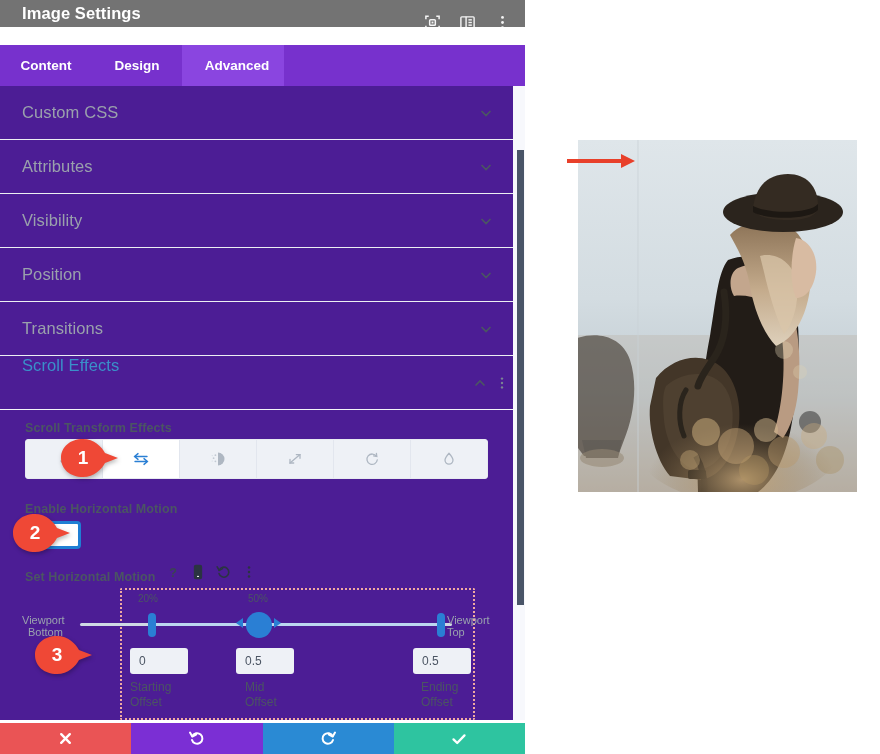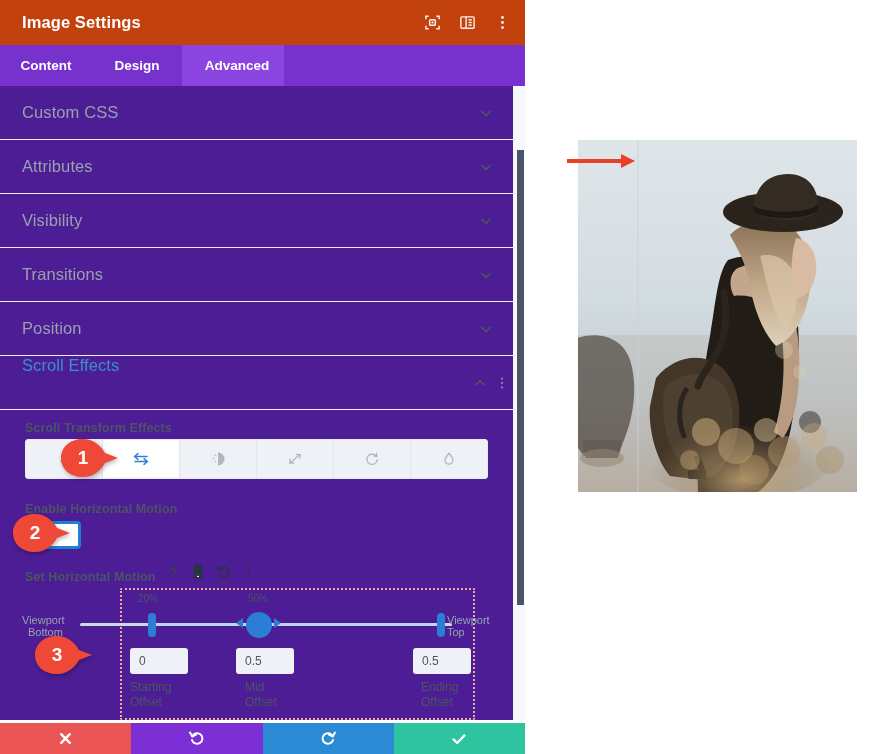--- a/index.html
+++ b/index.html
@@ -11,22 +11,22 @@
   #root{ position:relative; width:880px; height:754px; background:#fff; }
 
   
   .panel{
     position:absolute; left:0; top:0; width:525px; height:754px;
     background:#fff; overflow:hidden;
   }
 
   
   .panel-header{
-    position:absolute; left:0; top:0; width:525px; height:45px;
-    background:#c2410c; display:flex; align-items:center;
+    position:absolute; left:0; top:0; width:525px; height:27px;
+    background:#737373; display:flex; align-items:center;
   }
   .panel-title{
     color:#fff; font-size:16.5px; font-weight:bold; letter-spacing:.1px;
     margin-left:22px;
   }
   .header-icons{ position:absolute; right:14px; top:0; height:45px;
     display:flex; align-items:center; gap:18px; }
   .hicon{ width:17px; height:17px; opacity:.92; display:block; }
 
   
@@ -235,30 +235,30 @@
       <div class="acc-row">
         <span class="acc-title">Visibility</span>
         <span class="acc-chev">
           <svg viewBox="0 0 14 14" width="14" height="14" fill="none" stroke="#4b5563" stroke-width="1.7" stroke-linecap="round">
               <polyline points="3,5.5 7,9.5 11,5.5"></polyline>
             </svg>
         </span>
       </div>
 
       <div class="acc-row">
-        <span class="acc-title">Transitions</span>
+        <span class="acc-title">Position</span>
         <span class="acc-chev">
           <svg viewBox="0 0 14 14" width="14" height="14" fill="none" stroke="#4b5563" stroke-width="1.7" stroke-linecap="round">
               <polyline points="3,5.5 7,9.5 11,5.5"></polyline>
             </svg>
         </span>
       </div>
 
       <div class="acc-row">
-        <span class="acc-title">Position</span>
+        <span class="acc-title">Transitions</span>
         <span class="acc-chev">
           <svg viewBox="0 0 14 14" width="14" height="14" fill="none" stroke="#4b5563" stroke-width="1.7" stroke-linecap="round">
               <polyline points="3,5.5 7,9.5 11,5.5"></polyline>
             </svg>
         </span>
       </div>
 
       <div class="se-head">
         <span class="se-title">Scroll Effects</span>
         <span class="se-tools">

